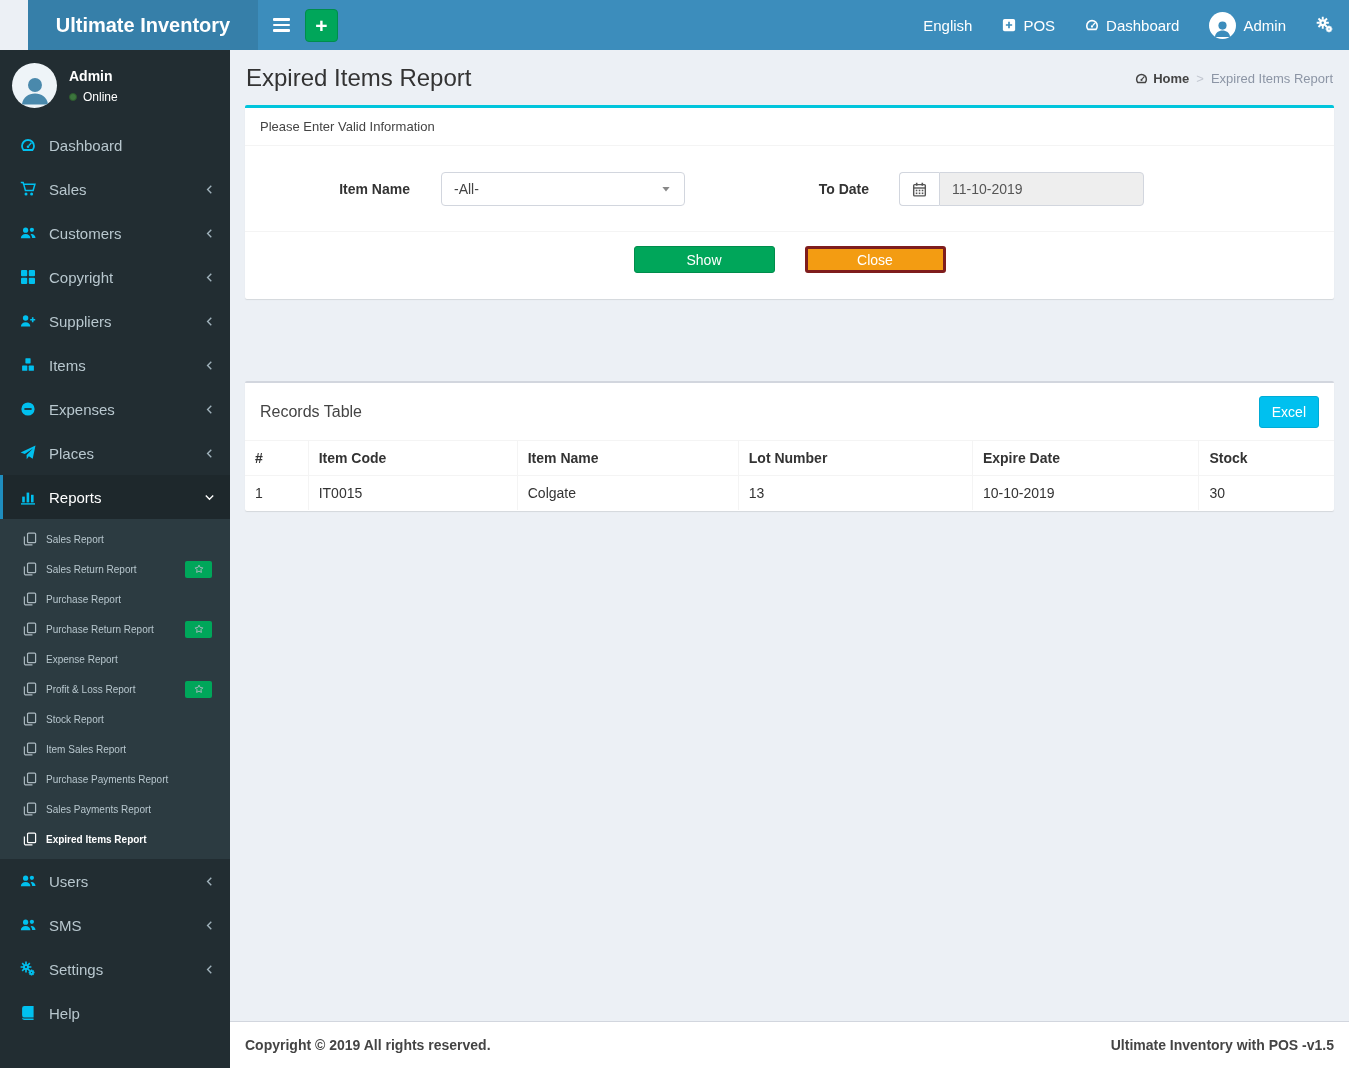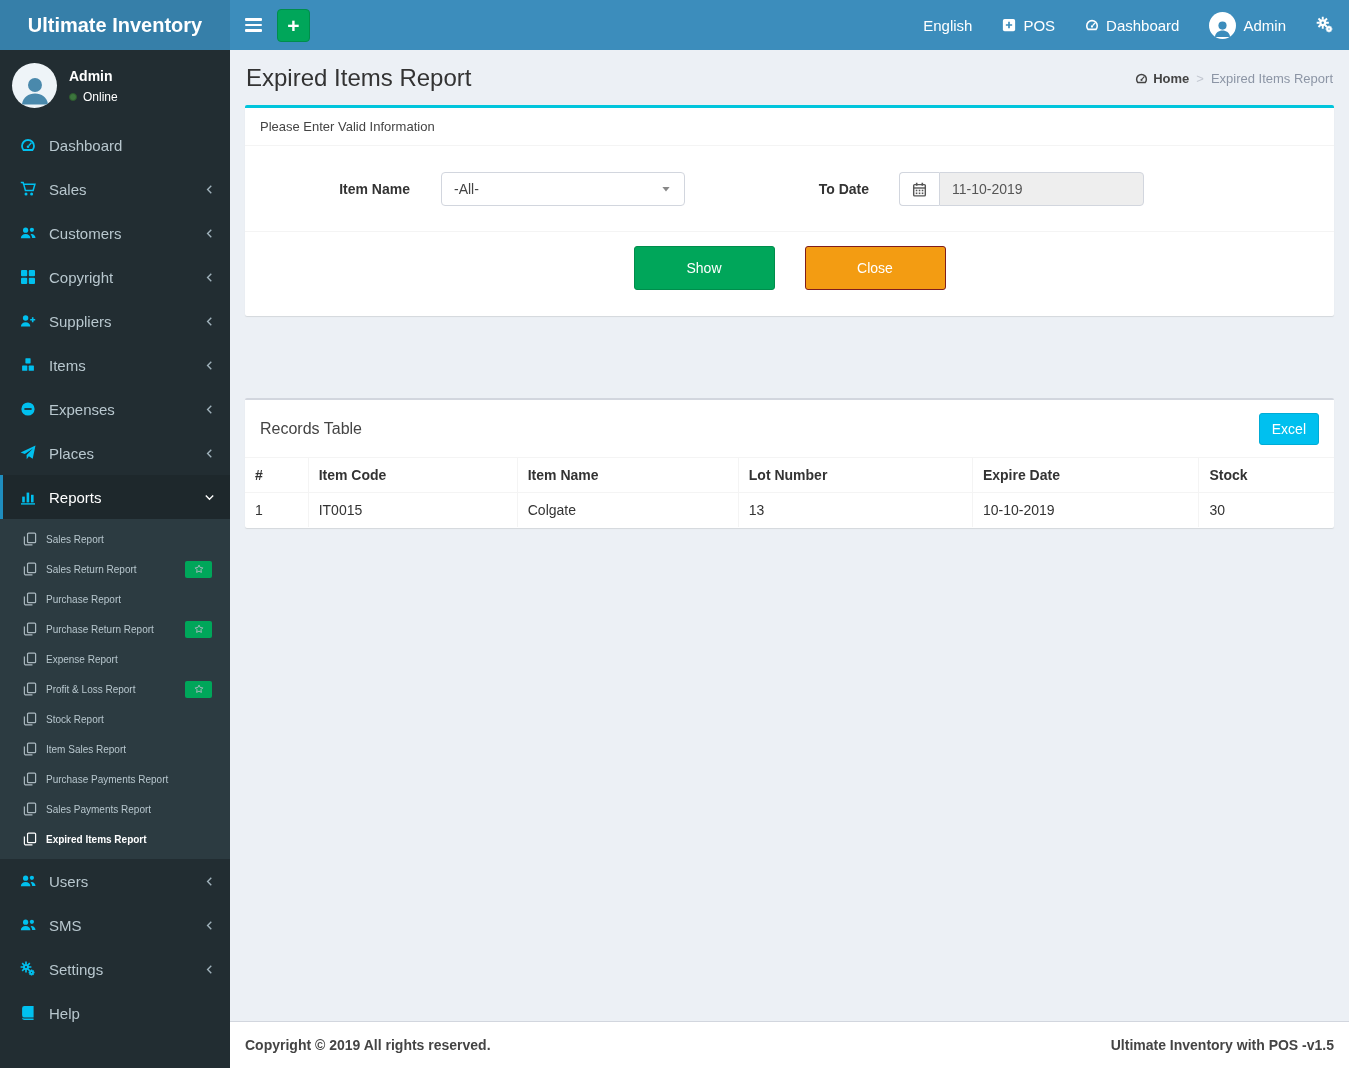--- a/index.html
+++ b/index.html
@@ -5,21 +5,21 @@
   * { box-sizing: border-box; margin: 0; padding: 0; }
   html,body { width:1349px; height:1068px; }
   body {
     font-family: "Liberation Sans", sans-serif;
     background:#ecf0f5; color:#333; overflow:hidden;
     -webkit-font-smoothing:antialiased;
   }
   .ic { width:15px; height:15px; display:inline-block; vertical-align:middle; fill:currentColor; flex:none; }
 
   
-  .topbar { height:50px; display:flex; }
+  .topbar { height:50px; display:flex;margin-left:28px; }
   .brand {
     width:230px; background:#367fa9; color:#fff; font-size:20px; font-weight:700;
     display:flex; align-items:center; justify-content:center; cursor:pointer;
   }
   .navbar { flex:1; background:#3c8dbc; display:flex; align-items:center; color:#fff; }
   .hamburger { padding:0 15px; height:50px; display:flex; flex-direction:column; justify-content:center; gap:3px; cursor:pointer; }
   .hamburger span { width:17px; height:2.5px; background:#fff; border-radius:1px; }
   .add-btn {
     width:33px; height:33px; background:#00a65a; border:1px solid #008d4c; border-radius:4px;
     color:#fff; font-size:21px; line-height:29px; text-align:center; font-weight:700; cursor:pointer;
@@ -96,23 +96,23 @@
   .ig-addon {
     width:40px; background:#fff; border:1px solid #d2d6de; border-right:none; border-radius:4px 0 0 4px;
     display:flex; align-items:center; justify-content:center; color:#555; cursor:pointer;
   }
   .ig-addon .ic { width:15px; height:15px; }
   .date-input {
     flex:1; border:1px solid #d2d6de; border-radius:0 4px 4px 0; background:#eee; color:#555;
     font-size:14px; padding:12px 12px; font-family:"Liberation Sans",sans-serif; outline:none; min-width:0;
   }
   .box-footer { border-top:1px solid #f4f4f4; padding:14px 0 26px; display:flex; justify-content:center; gap:30px; }
-  .btn { border-radius:3px; font-size:14px; color:#fff; height:44px; min-width:141px; cursor:pointer; font-family:"Liberation Sans",sans-serif; }
+  .btn { border-radius:3px; font-size:14px; color:#fff; height:27px; min-width:141px; cursor:pointer; font-family:"Liberation Sans",sans-serif; }
   .btn-show { background:#00a65a; border:1px solid #008d4c; }
-  .btn-close { background:#f39c12; border:1px solid #7f1d1d; }
+  .btn-close { background:#f39c12; border:3px solid #7f1d1d; }
 
   .box-records { margin-top:82px; border-top:2px solid #d2d6de; padding-bottom:1px; }
   .records-header { display:flex; justify-content:space-between; align-items:center; padding:13px 15px 12px; }
   .records-title { font-size:16px; color:#444; }
   .btn-excel { background:#00c0ef; border:1px solid #00acd6; min-width:55px; height:32px; padding:0 12px; }
 
   table.records { width:100%; border-collapse:collapse; }
   table.records th, table.records td {
     border:1px solid #f4f4f4; padding:9px 10px; font-size:14px; text-align:left; color:#333;
   }

